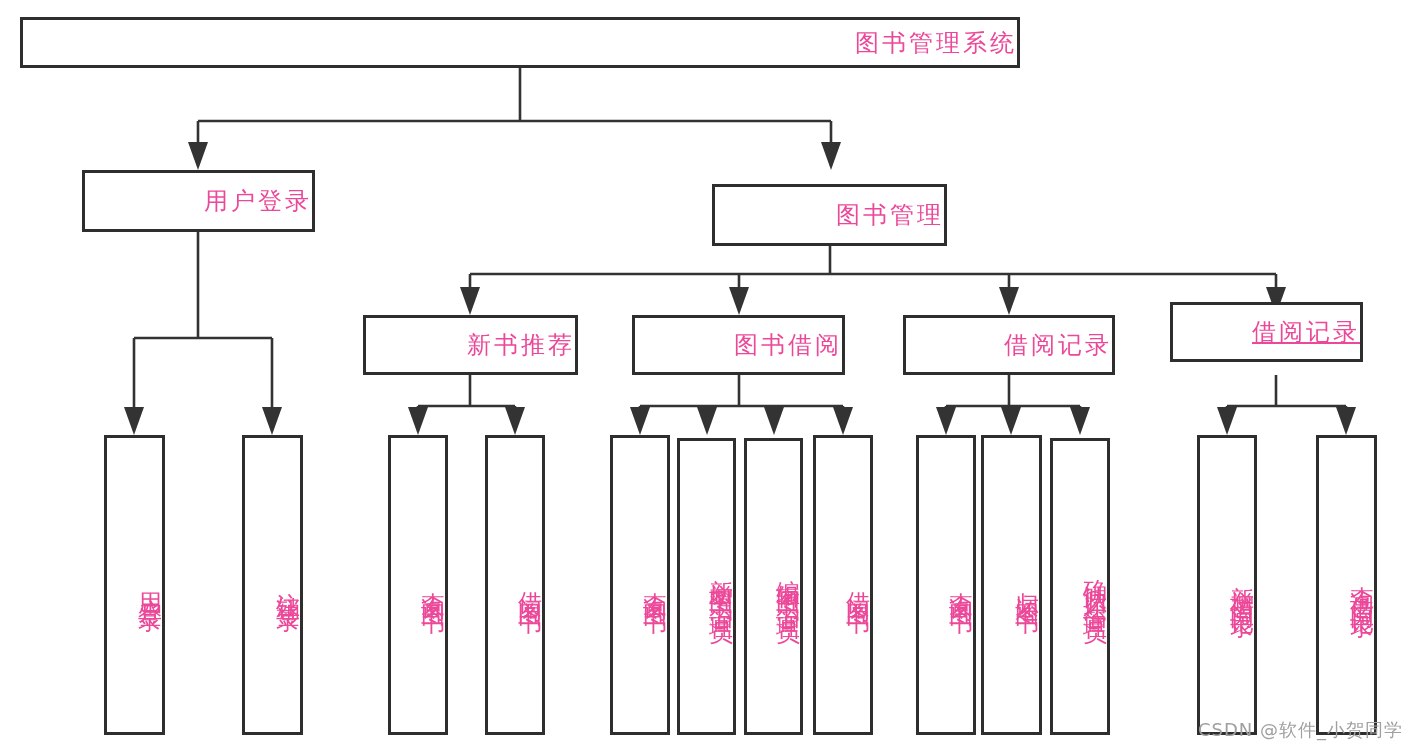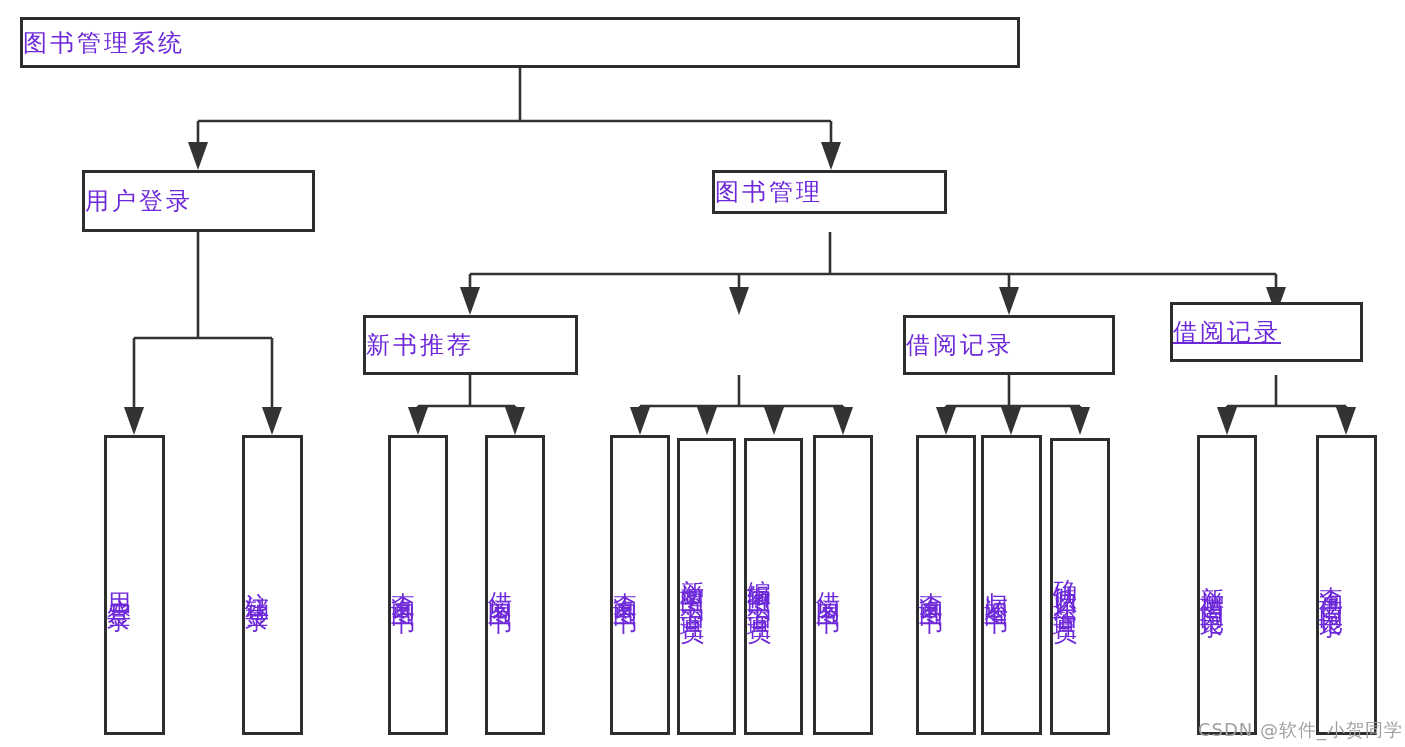--- a/index.html
+++ b/index.html
@@ -9,22 +9,22 @@
     background:#ffffff;
     font-family:"DejaVu Sans","Liberation Sans",sans-serif;
     overflow:hidden;
   }
   #connectors{position:absolute;left:0;top:0;width:1405px;height:747px;}
   .node{
     position:absolute;
     box-sizing:border-box;
     border:3px solid #2e2e2e;
     background:#ffffff;
-    display:flex;align-items:center;justify-content:flex-start;
-    color:#6d28d9;
+    display:flex;align-items:center;justify-content:flex-end;
+    color:#ec4899;
   }
   .node.h{font-size:24px;letter-spacing:3px;white-space:nowrap;}
   .node.v .label{
     writing-mode:vertical-rl;
     text-orientation:mixed;
     font-size:24px;
     letter-spacing:6px;
     line-height:1;
     white-space:nowrap;
   }
@@ -66,25 +66,28 @@
       <polygon points="1336,407 1356,407 1346,435" fill="#333333"></polygon>
     </svg>
 
   <div class="watermark">CSDN @软件_小贺同学</div>
 <div class="node h" style="left: 20px; top: 17px; width: 1000px; height: 51px;">
       <span class="label">图书管理系统</span>
     </div>
     <div class="node h" style="left: 82px; top: 170px; width: 233px; height: 62px;">
       <span class="label">用户登录</span>
     </div>
-    <div class="node h" style="left: 712px; top: 170px; width: 235px; height: 44px;">
+    <div class="node h" style="left: 712px; top: 184px; width: 235px; height: 62px;">
       <span class="label">图书管理</span>
     </div>
     <div class="node h" style="left: 363px; top: 315px; width: 215px; height: 60px;">
       <span class="label">新书推荐</span>
+    </div>
+    <div class="node h" style="left: 632px; top: 315px; width: 213px; height: 60px;">
+      <span class="label">图书借阅</span>
     </div>
     <div class="node h" style="left: 903px; top: 315px; width: 212px; height: 60px;">
       <span class="label">借阅记录</span>
     </div>
     <div class="node h" style="left: 1170px; top: 302px; width: 193px; height: 60px; text-decoration: underline;">
       <span class="label">借阅记录</span>
     </div>
     <div class="node v" style="left: 104px; top: 435px; width: 61px; height: 300px;">
       <span class="label">用户登录</span>
     </div>

